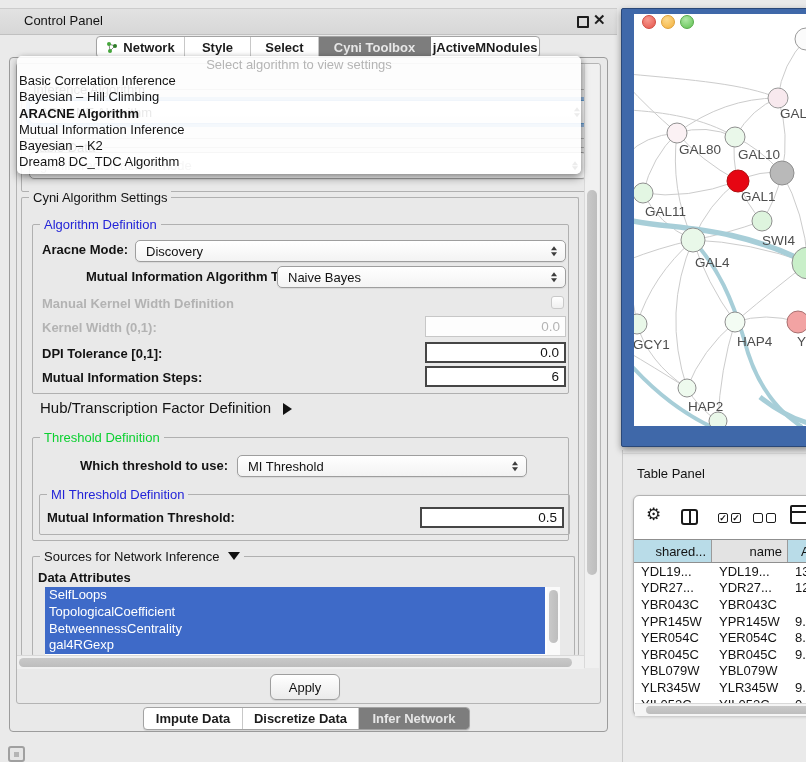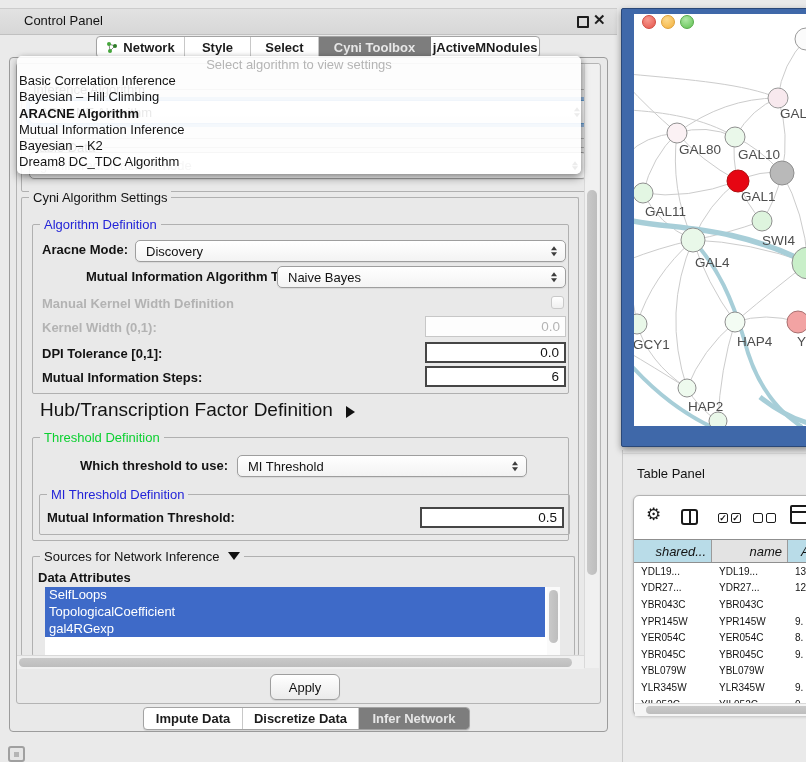--- a/index.html
+++ b/index.html
@@ -64,24 +64,24 @@
   
   #net-win{position:absolute;left:621px;top:8px;width:190px;height:439px;background:#3f68a9;
            border:1px solid #2a4878;border-radius:2px;box-shadow:0 3px 7px rgba(0,0,0,0.4);box-sizing:border-box;}
   #net-canvas{position:absolute;left:12px;top:5px;width:172px;height:412px;background:#ffffff;}
   .tl{position:absolute;width:14px;height:14px;border-radius:50%;box-sizing:border-box;}
   
   #tp-title{position:absolute;left:637px;top:466px;}
   #tbl-win{position:absolute;left:633px;top:495px;width:180px;height:221px;background:#ffffff;
            border:1px solid #b2b2b2;border-radius:6px;box-shadow:0 1px 3px rgba(0,0,0,0.18);box-sizing:border-box;}
   .th-cell{position:absolute;top:0;height:100%;box-sizing:border-box;border-right:1px solid #9b9b9b;
-           display:flex;align-items:center;justify-content:flex-end;padding-right:5px;font-size:13px;font-style:italic;}
+           display:flex;align-items:center;justify-content:flex-end;padding-right:5px;font-size:13px;}
   .tbl-row{position:absolute;width:100%;height:16.6px;}
   .td-cell{position:absolute;top:0;height:100%;display:flex;align-items:center;padding-left:7px;
-           box-sizing:border-box;font-size:10px;white-space:nowrap;overflow:hidden;}
+           box-sizing:border-box;font-size:13px;white-space:nowrap;overflow:hidden;}
   .mini-cb{position:absolute;width:10px;height:10px;border:1.5px solid #1c1c1c;border-radius:2px;
            box-sizing:border-box;font-size:9px;line-height:8px;text-align:center;font-weight:bold;}
   svg text{font-family:"Liberation Sans",sans-serif;}
 </style>
 </head>
 <body>
 
 <div id="page">
 
   <div class="abs" style="left:622px;top:450px;width:1px;height:312px;background:#c9c9c9;"></div>
@@ -180,21 +180,21 @@
   <div class="lbl" style="left:42px;top:346px;">DPI Tolerance [0,1]:</div>
   <div class="fld" style="left:425px;top:342px;width:141px;height:21px;">
     <span>0.0</span>
   </div>
 
   <div class="lbl" style="left:42px;top:370px;">Mutual Information Steps:</div>
   <div class="fld" style="left:425px;top:366px;width:141px;height:21px;">
     <span>6</span>
   </div>
 
-  <div class="abs" style="left:40px;top:399px;font-size:19px;">
+  <div class="abs" style="left:40px;top:399px;font-size:15px;">
     <span>Hub/Transcription Factor Definition</span>
     <span style="display:inline-block;margin-left:8px;width:0;height:0;border-top:6px solid transparent;border-bottom:6px solid transparent;border-left:9px solid #111;vertical-align:-2px;"></span>
   </div>
 
   <div class="gbx" style="left:32px;top:437px;width:535px;height:102px;">
     <span class="ttl green">Threshold Definition</span>
   </div>
   <div class="lbl" style="left:80px;top:458px;">Which threshold to use:</div>
   <div class="combo" style="left:237px;top:455px;width:290px;height:22px;">
     <span>MI Threshold</span>
@@ -214,20 +214,21 @@
   <div class="gbx" style="left:32px;top:556px;width:541px;height:99px;border-bottom:none;">
     <span class="ttl">
       <span>Sources for Network Inference</span>
       <span style="display:inline-block;margin-left:5px;width:0;height:0;border-left:6.5px solid transparent;border-right:6.5px solid transparent;border-top:8px solid #111;vertical-align:1px;"></span>
     </span>
   </div>
   <div class="lbl" style="left:38px;top:570px;">Data Attributes</div>
   <div id="attr-list">
       <div class="attr-row">SelfLoops</div>
       <div class="attr-row">TopologicalCoefficient</div>
+      <div class="attr-row">BetweennessCentrality</div>
       <div class="attr-row">gal4RGexp</div>
     </div>
   <div class="sbtrack-v" style="left:547px;top:587px;width:13px;height:68px;background:#fafafa;border:none;">
     <div class="sbthumb" style="left:2px;top:3px;width:9px;height:53px;"></div>
   </div>
 
   <div class="sbtrack-v" style="left:584px;top:64px;width:14px;height:604px;">
     <div class="sbthumb" style="left:2px;top:126px;width:10px;height:385px;"></div>
   </div>
   <div class="sbtrack-h" style="left:17px;top:655px;width:567px;height:13px;">

